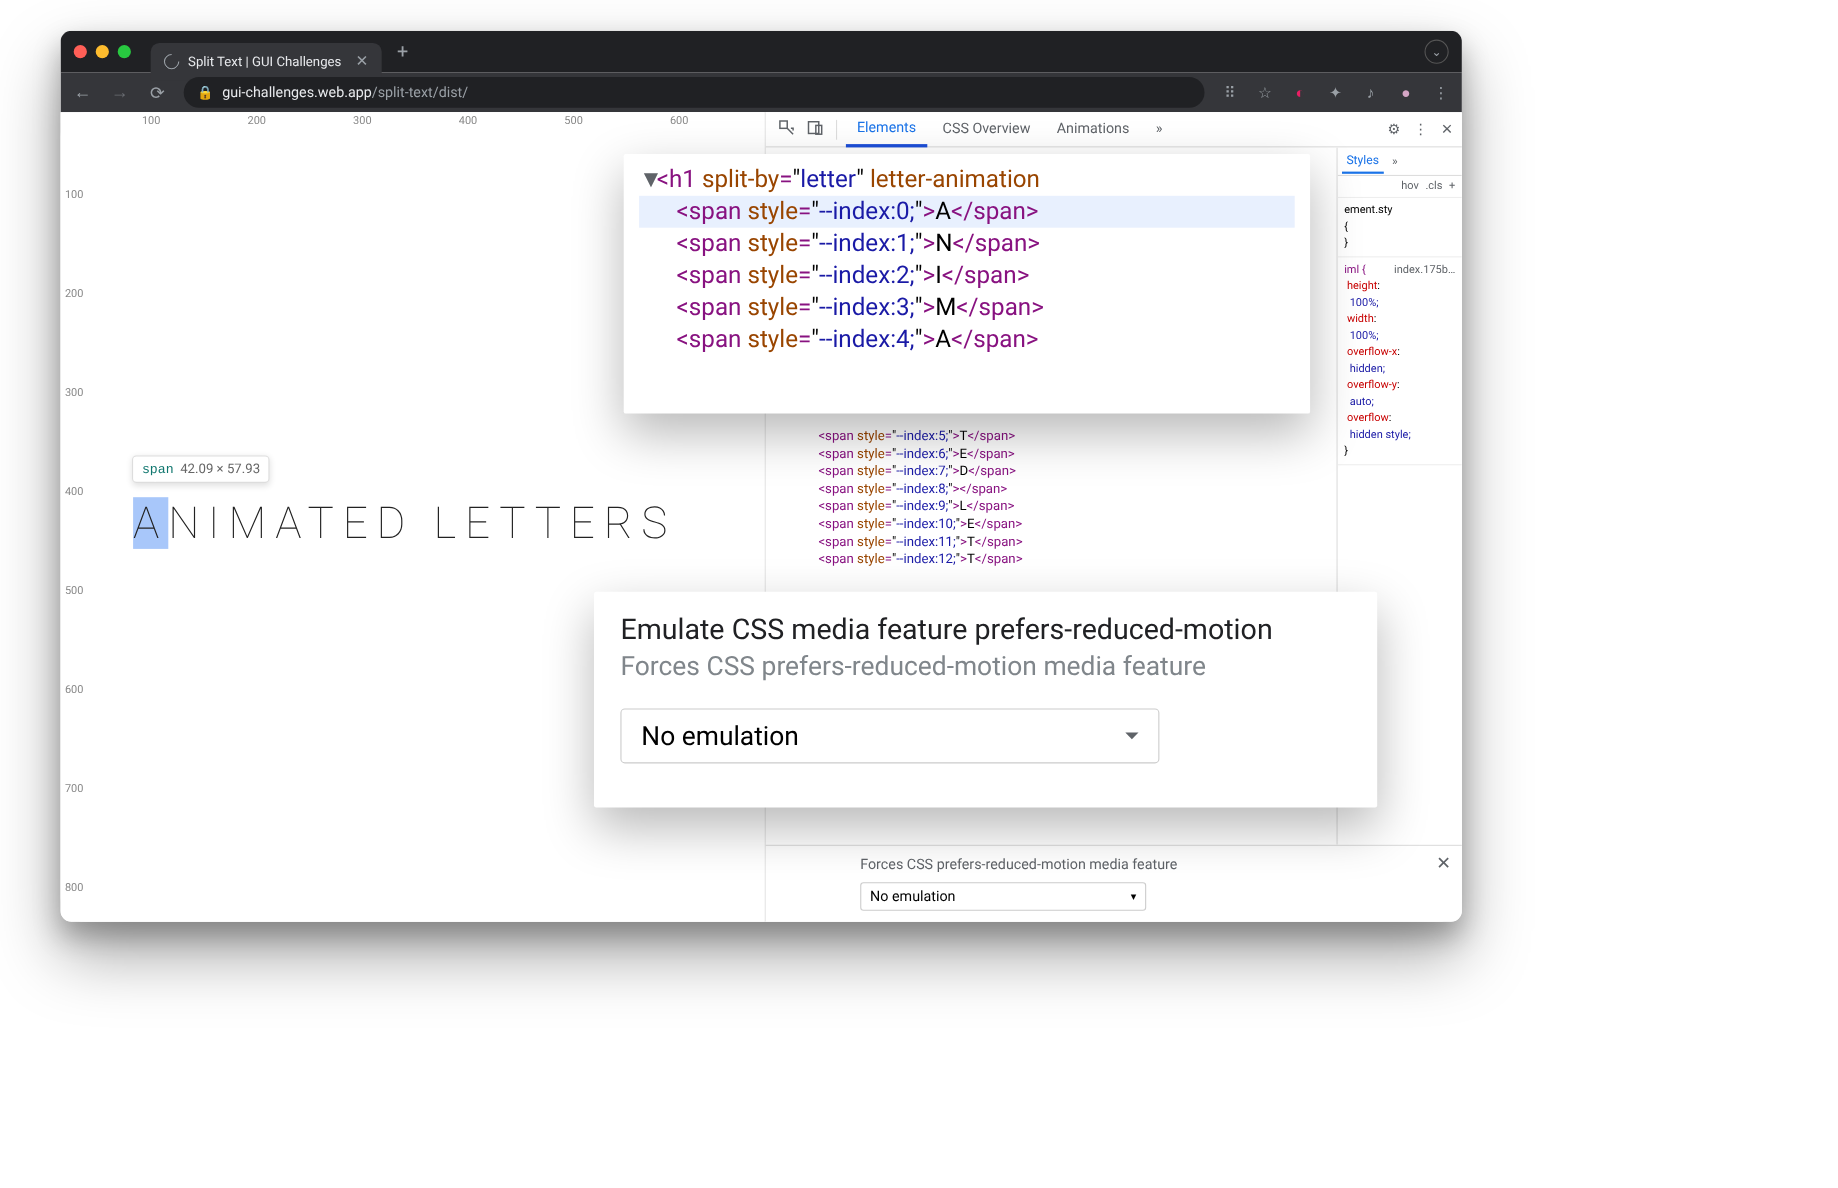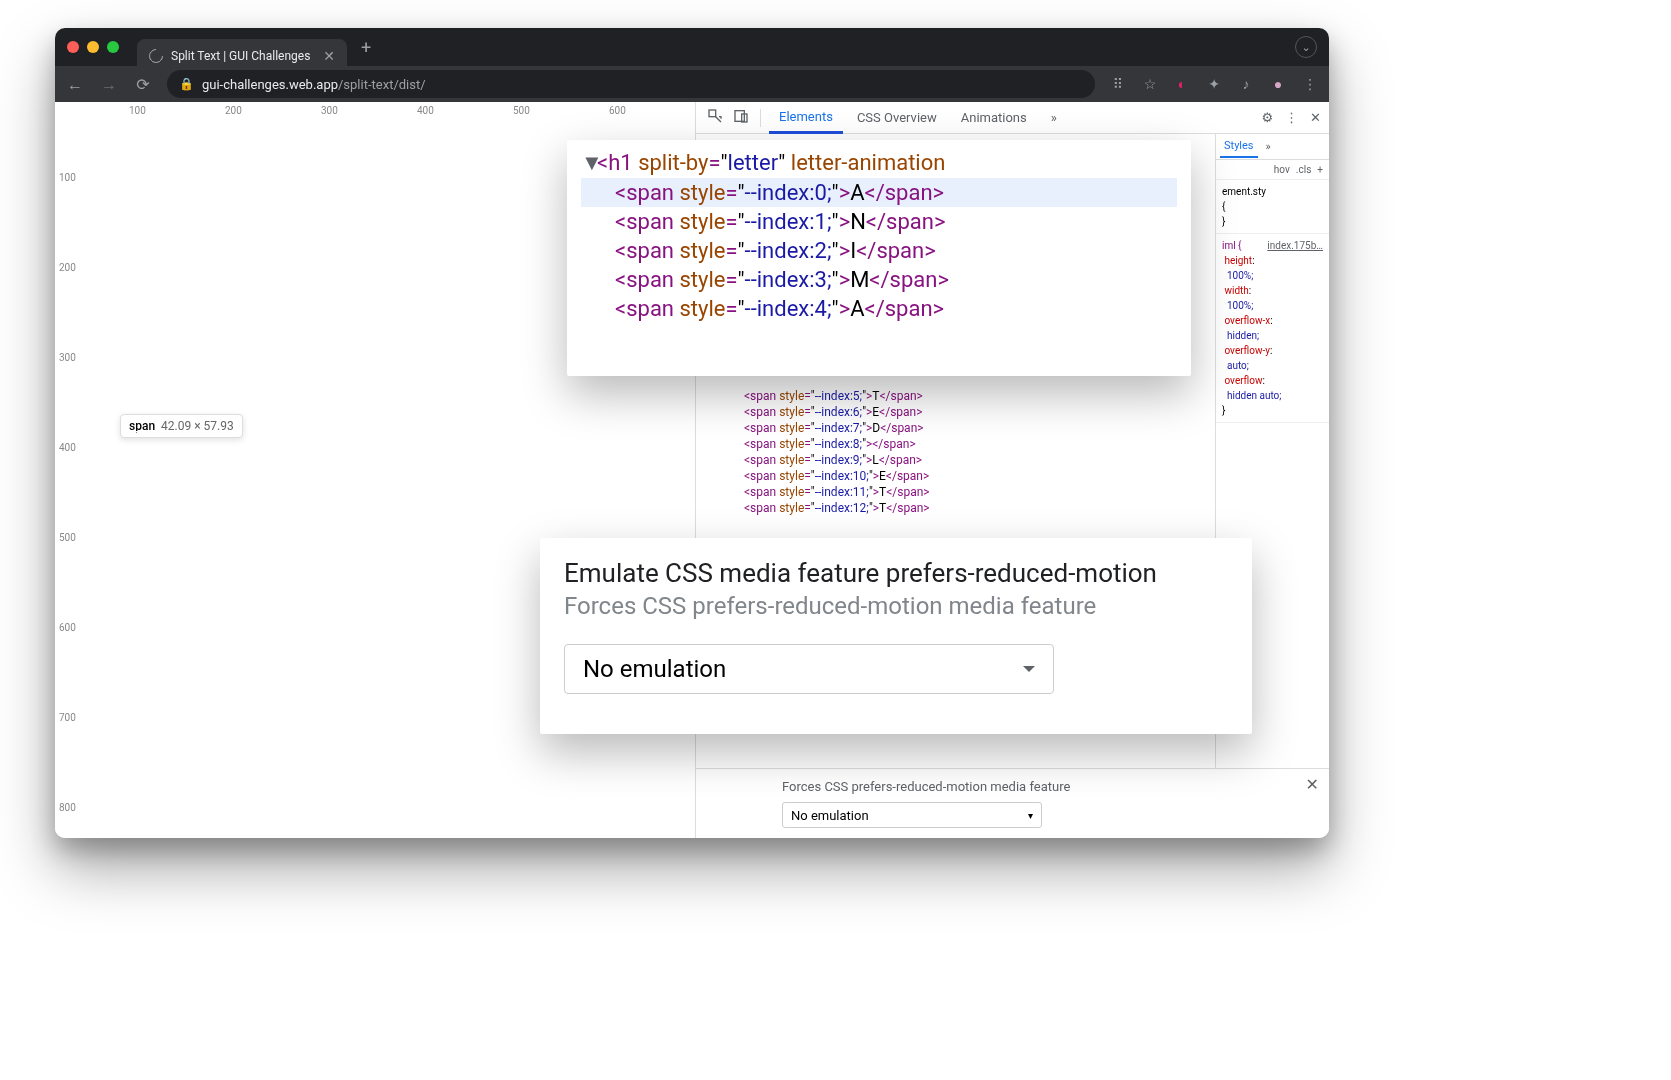--- a/index.html
+++ b/index.html
@@ -38,21 +38,21 @@
 .viewport { position: relative; width: 640px; background: #fff; }
 .ruler-h { position: absolute; top: 0; left: 0; right: 0; height: 18px; display: flex; font-size: 10px; color: #888; }
 .ruler-h span { position: absolute; top: 3px; }
 .ruler-v { position: absolute; top: 0; left: 0; bottom: 0; width: 30px; }
 .ruler-v span { position: absolute; left: 4px; font-size: 10px; color: #888; }
 
 .page-text { position: absolute; left: 66px; top: 350px; font-size: 40px; font-weight: 100; letter-spacing: 8px; color: #222; white-space: nowrap; }
 .page-text .sel { background: #a8c7fa; }
 
 .inspect-tooltip { position: absolute; left: 65px; top: 312px; background: #fff; border: 1px solid #ddd; border-radius: 4px; padding: 4px 8px; font-size: 12px; box-shadow: 0 2px 6px rgba(0,0,0,0.12); }
-.inspect-tooltip .tag { color: #000000; font-weight: 500; }
+.inspect-tooltip .tag { color: #0f766e; font-weight: 500; font-family: Liberation Mono, monospace; }
 .inspect-tooltip .dims { color: #666; margin-left: 6px; }
 .inspect-tooltip::after { content: ''; position: absolute; left: 14px; bottom: -6px; border: 6px solid transparent; border-top-color: #fff; }
 
 
 .devtools { flex: 1; border-left: 1px solid #ddd; display: flex; flex-direction: column; background: #fff; }
 .dt-tabs { height: 32px; display: flex; align-items: center; border-bottom: 1px solid #ddd; padding: 0 8px; gap: 4px; font-size: 13px; color: #5f6368; }
 .dt-ico { width: 22px; text-align: center; color: #5f6368; }
 .dt-tab { padding: 7px 10px; cursor: pointer; }
 .dt-tab.active { color: #1a73e8; border-bottom: 3px solid #1d4ed8; }
 .dt-right { margin-left: auto; display: flex; gap: 12px; align-items: center; }
@@ -61,21 +61,21 @@
 .dom-col { flex: 1; overflow: hidden; font-family: Menlo, Consolas, monospace; font-size: 12px; padding-top: 4px; position: relative; }
 .dom-line { padding: 1px 0 1px 48px; white-space: nowrap; }
 .t-tag { color: #881280; } .t-attr { color: #994500; } .t-str { color: #1a1aa6; } .t-text { color: #000; }
 
 .styles-col { width: 114px; border-left: 1px solid #ddd; font-size: 11px; overflow: hidden; }
 .styles-tabs { display: flex; border-bottom: 1px solid #ddd; height: 26px; align-items: center; padding: 0 4px; gap: 4px; }
 .styles-tabs .st { padding: 4px 4px; color: #5f6368; }
 .styles-tabs .st.active { color: #1a73e8; border-bottom: 2px solid #1a73e8; }
 .sty-filter { display: flex; justify-content: flex-end; gap: 6px; padding: 4px 6px; border-bottom: 1px solid #eee; color: #5f6368; font-size: 10px; }
 .sty-block { padding: 4px 6px; font-family: Menlo, monospace; font-size: 10px; border-bottom: 1px solid #eee; line-height: 1.5; }
-.sty-sel { color: #881280; } .sty-prop { color: #c80000; } .sty-pval { color: #1a1aa6; } .sty-link { color: #5f6368; text-decoration: underline; float: right; }
+.sty-sel { color: #881280; } .sty-prop { color: #c80000; } .sty-pval { color: #1a1aa6; } .sty-link { color: #5f6368; float: right; }
 
 
 .drawer { border-top: 1px solid #ddd; padding: 0 0 10px 0; position: relative; }
 .drawer-close { position: absolute; right: 10px; top: 6px; color: #5f6368; font-size: 16px; }
 .drawer-inner { padding: 10px 18px 0 86px; }
 .drawer-desc { color: #5f6368; font-size: 13px; margin-bottom: 8px; }
 .drawer-select { width: 260px; height: 26px; border: 1px solid #ccc; border-radius: 3px; padding: 0 8px; font-size: 13px; display: flex; align-items: center; justify-content: space-between; background: #fff; }
 
 
 .float-dom {
@@ -158,20 +158,23 @@
         <span style="top:430px">500</span>
         <span style="top:520px">600</span>
         <span style="top:610px">700</span>
         <span style="top:700px">800</span>
       </div>
 
       <div class="inspect-tooltip">
         <span class="tag">span</span><span class="dims">42.09 × 57.93</span>
       </div>
 
+      <div class="page-text">
+        <span class="sel">A</span><span>NIMATED LETTERS</span>
+      </div>
     </div>
 
     <div class="devtools">
       <div class="dt-tabs">
         <div class="dt-ico">
           <svg class="dev-icon" viewBox="0 0 24 24" fill="none" stroke="currentColor" stroke-width="2">
               <rect x="3" y="3" width="10" height="10"></rect>
               <path d="M13 13 L21 21 M18 13 L21 13 L21 16"></path>
             </svg>
         </div>
@@ -222,21 +225,21 @@
             <div>}</div>
           </div>
           <div class="sty-block">
             <span class="sty-link">index.175b…</span>
             <div class="sty-sel">iml {</div>
             <div id="sty-props">
                 <div>&nbsp;<span class="sty-prop">height</span>:<br>&nbsp;&nbsp;<span class="sty-pval">100%;</span></div>
                 <div>&nbsp;<span class="sty-prop">width</span>:<br>&nbsp;&nbsp;<span class="sty-pval">100%;</span></div>
                 <div>&nbsp;<span class="sty-prop">overflow-x</span>:<br>&nbsp;&nbsp;<span class="sty-pval">hidden;</span></div>
                 <div>&nbsp;<span class="sty-prop">overflow-y</span>:<br>&nbsp;&nbsp;<span class="sty-pval">auto;</span></div>
-                <div>&nbsp;<span class="sty-prop">overflow</span>:<br>&nbsp;&nbsp;<span class="sty-pval">hidden auto;</span></div>
+                <div>&nbsp;<span class="sty-prop">overflow</span>:<br>&nbsp;&nbsp;<span class="sty-pval">hidden style;</span></div>
               </div>
             <div>}</div>
           </div>
         </div>
       </div>
 
       <div class="drawer">
         <div class="drawer-close">✕</div>
         <div class="drawer-inner">
           <div class="drawer-desc">Forces CSS prefers-reduced-motion media feature</div>

